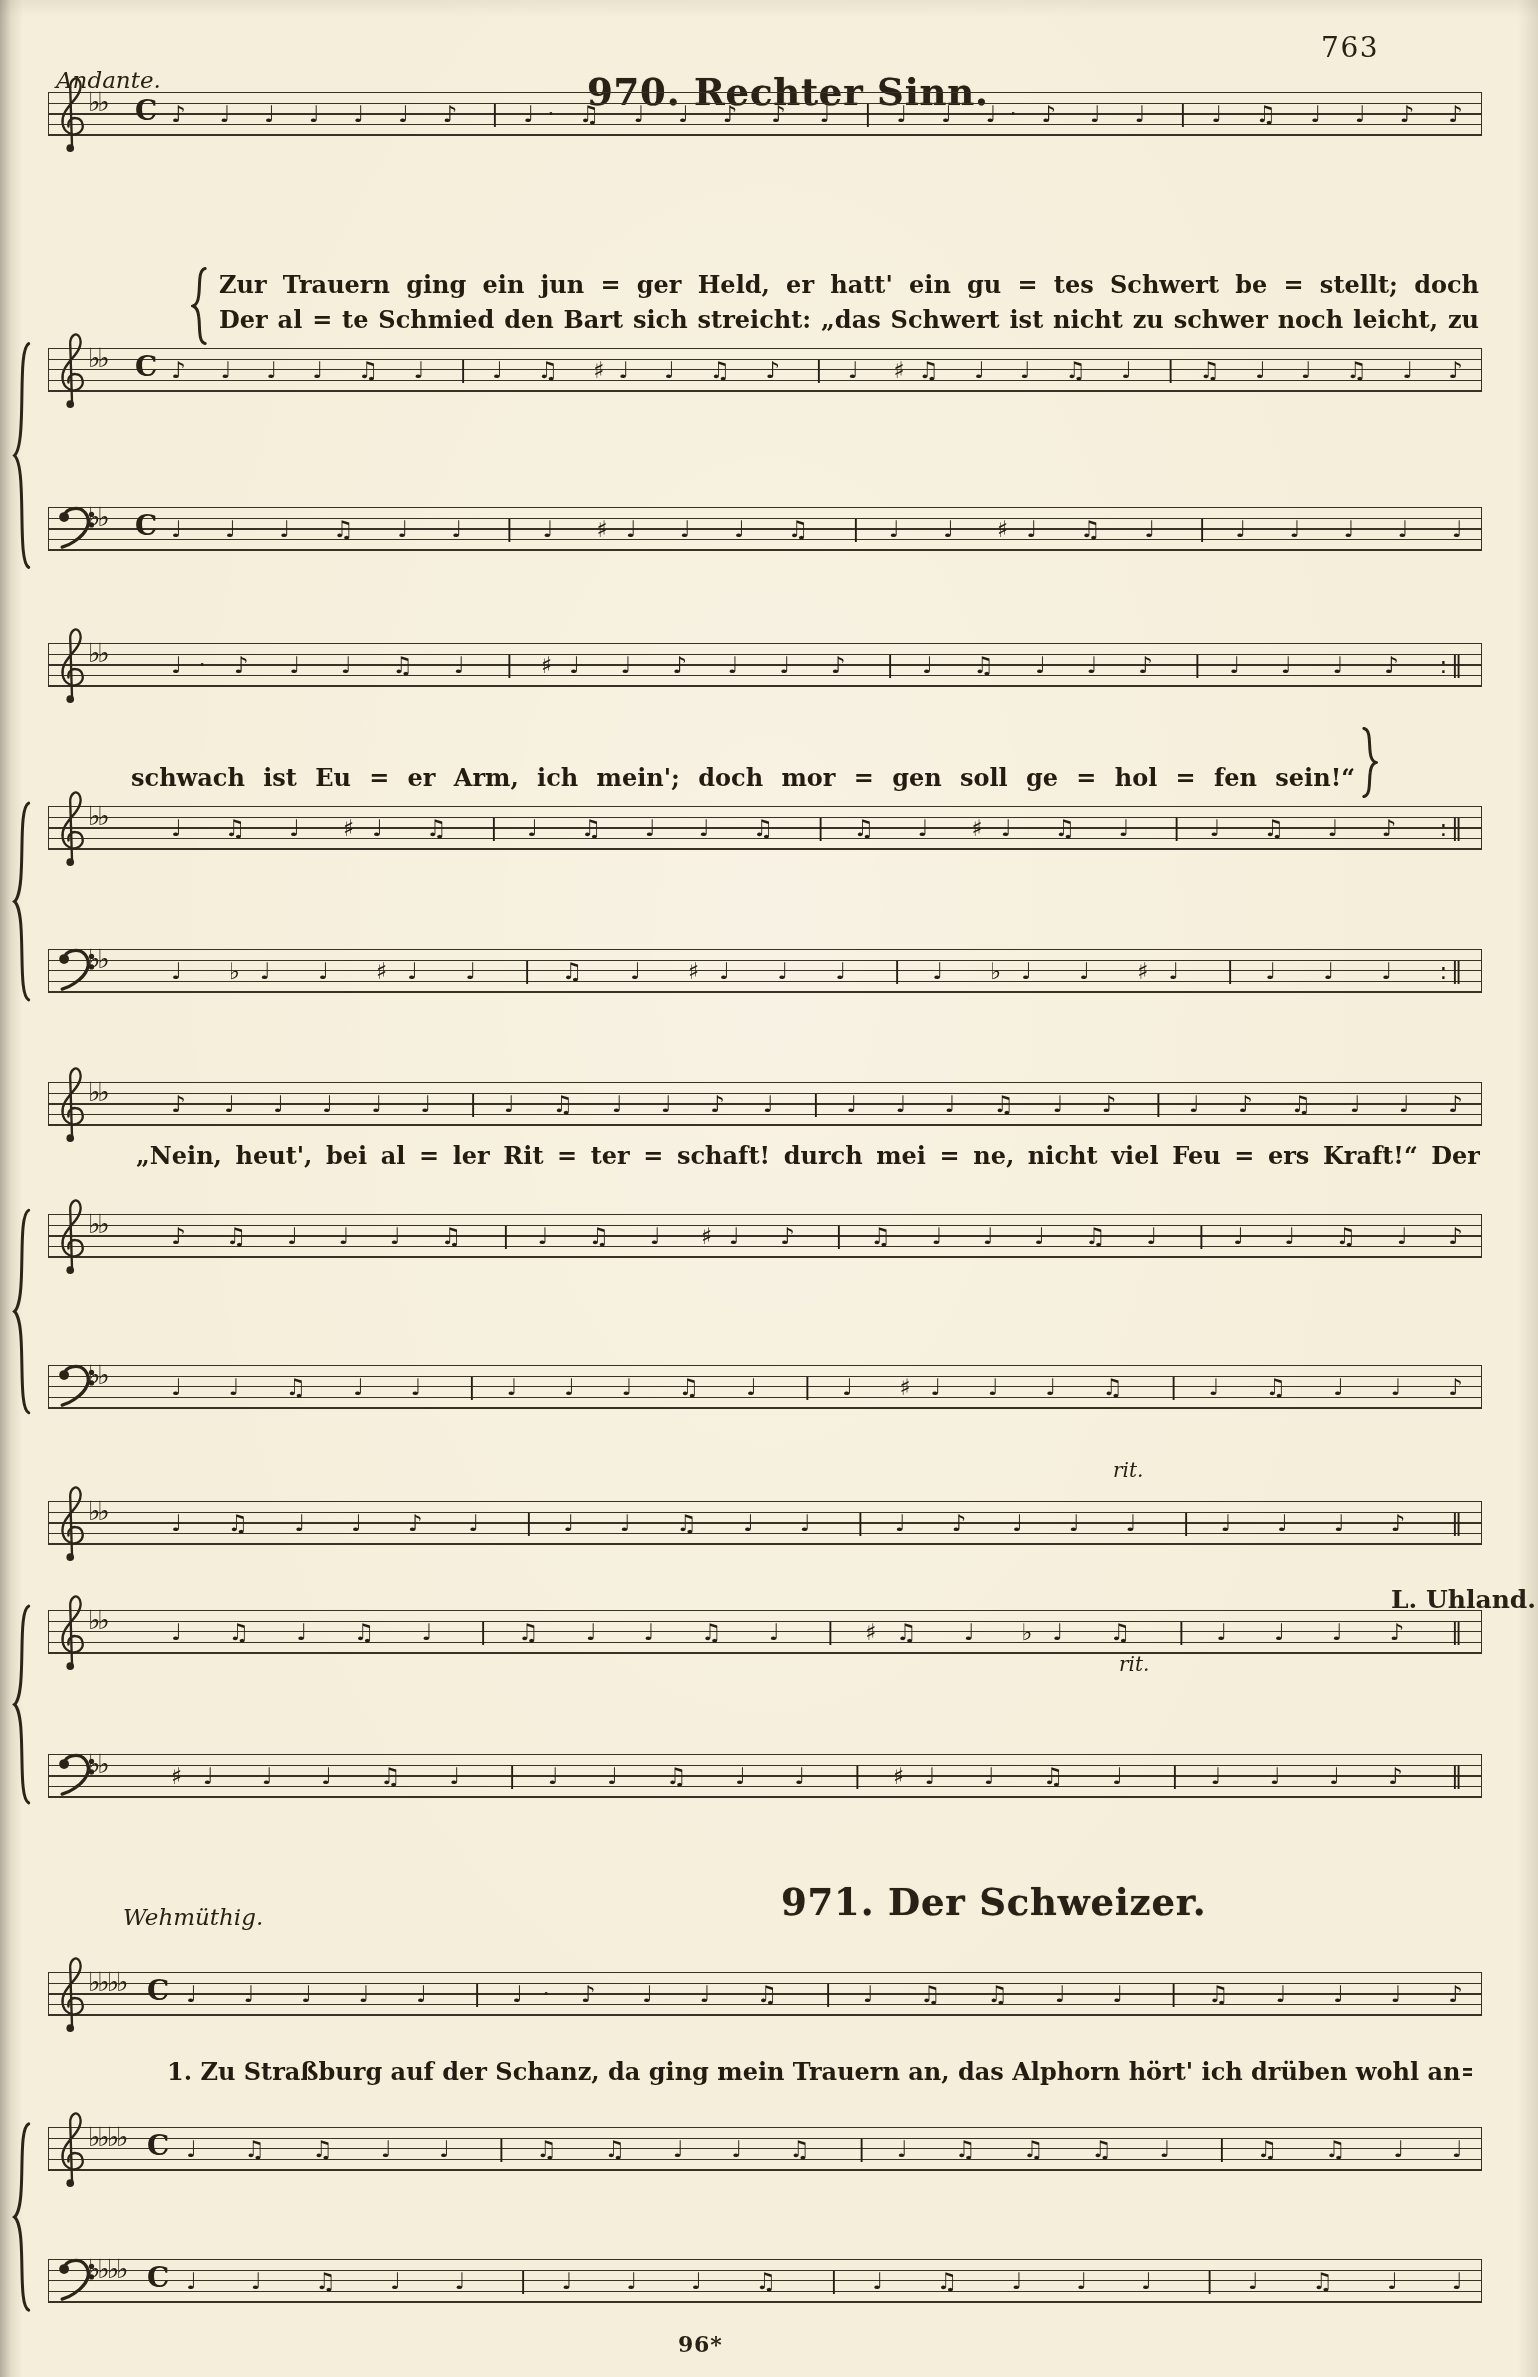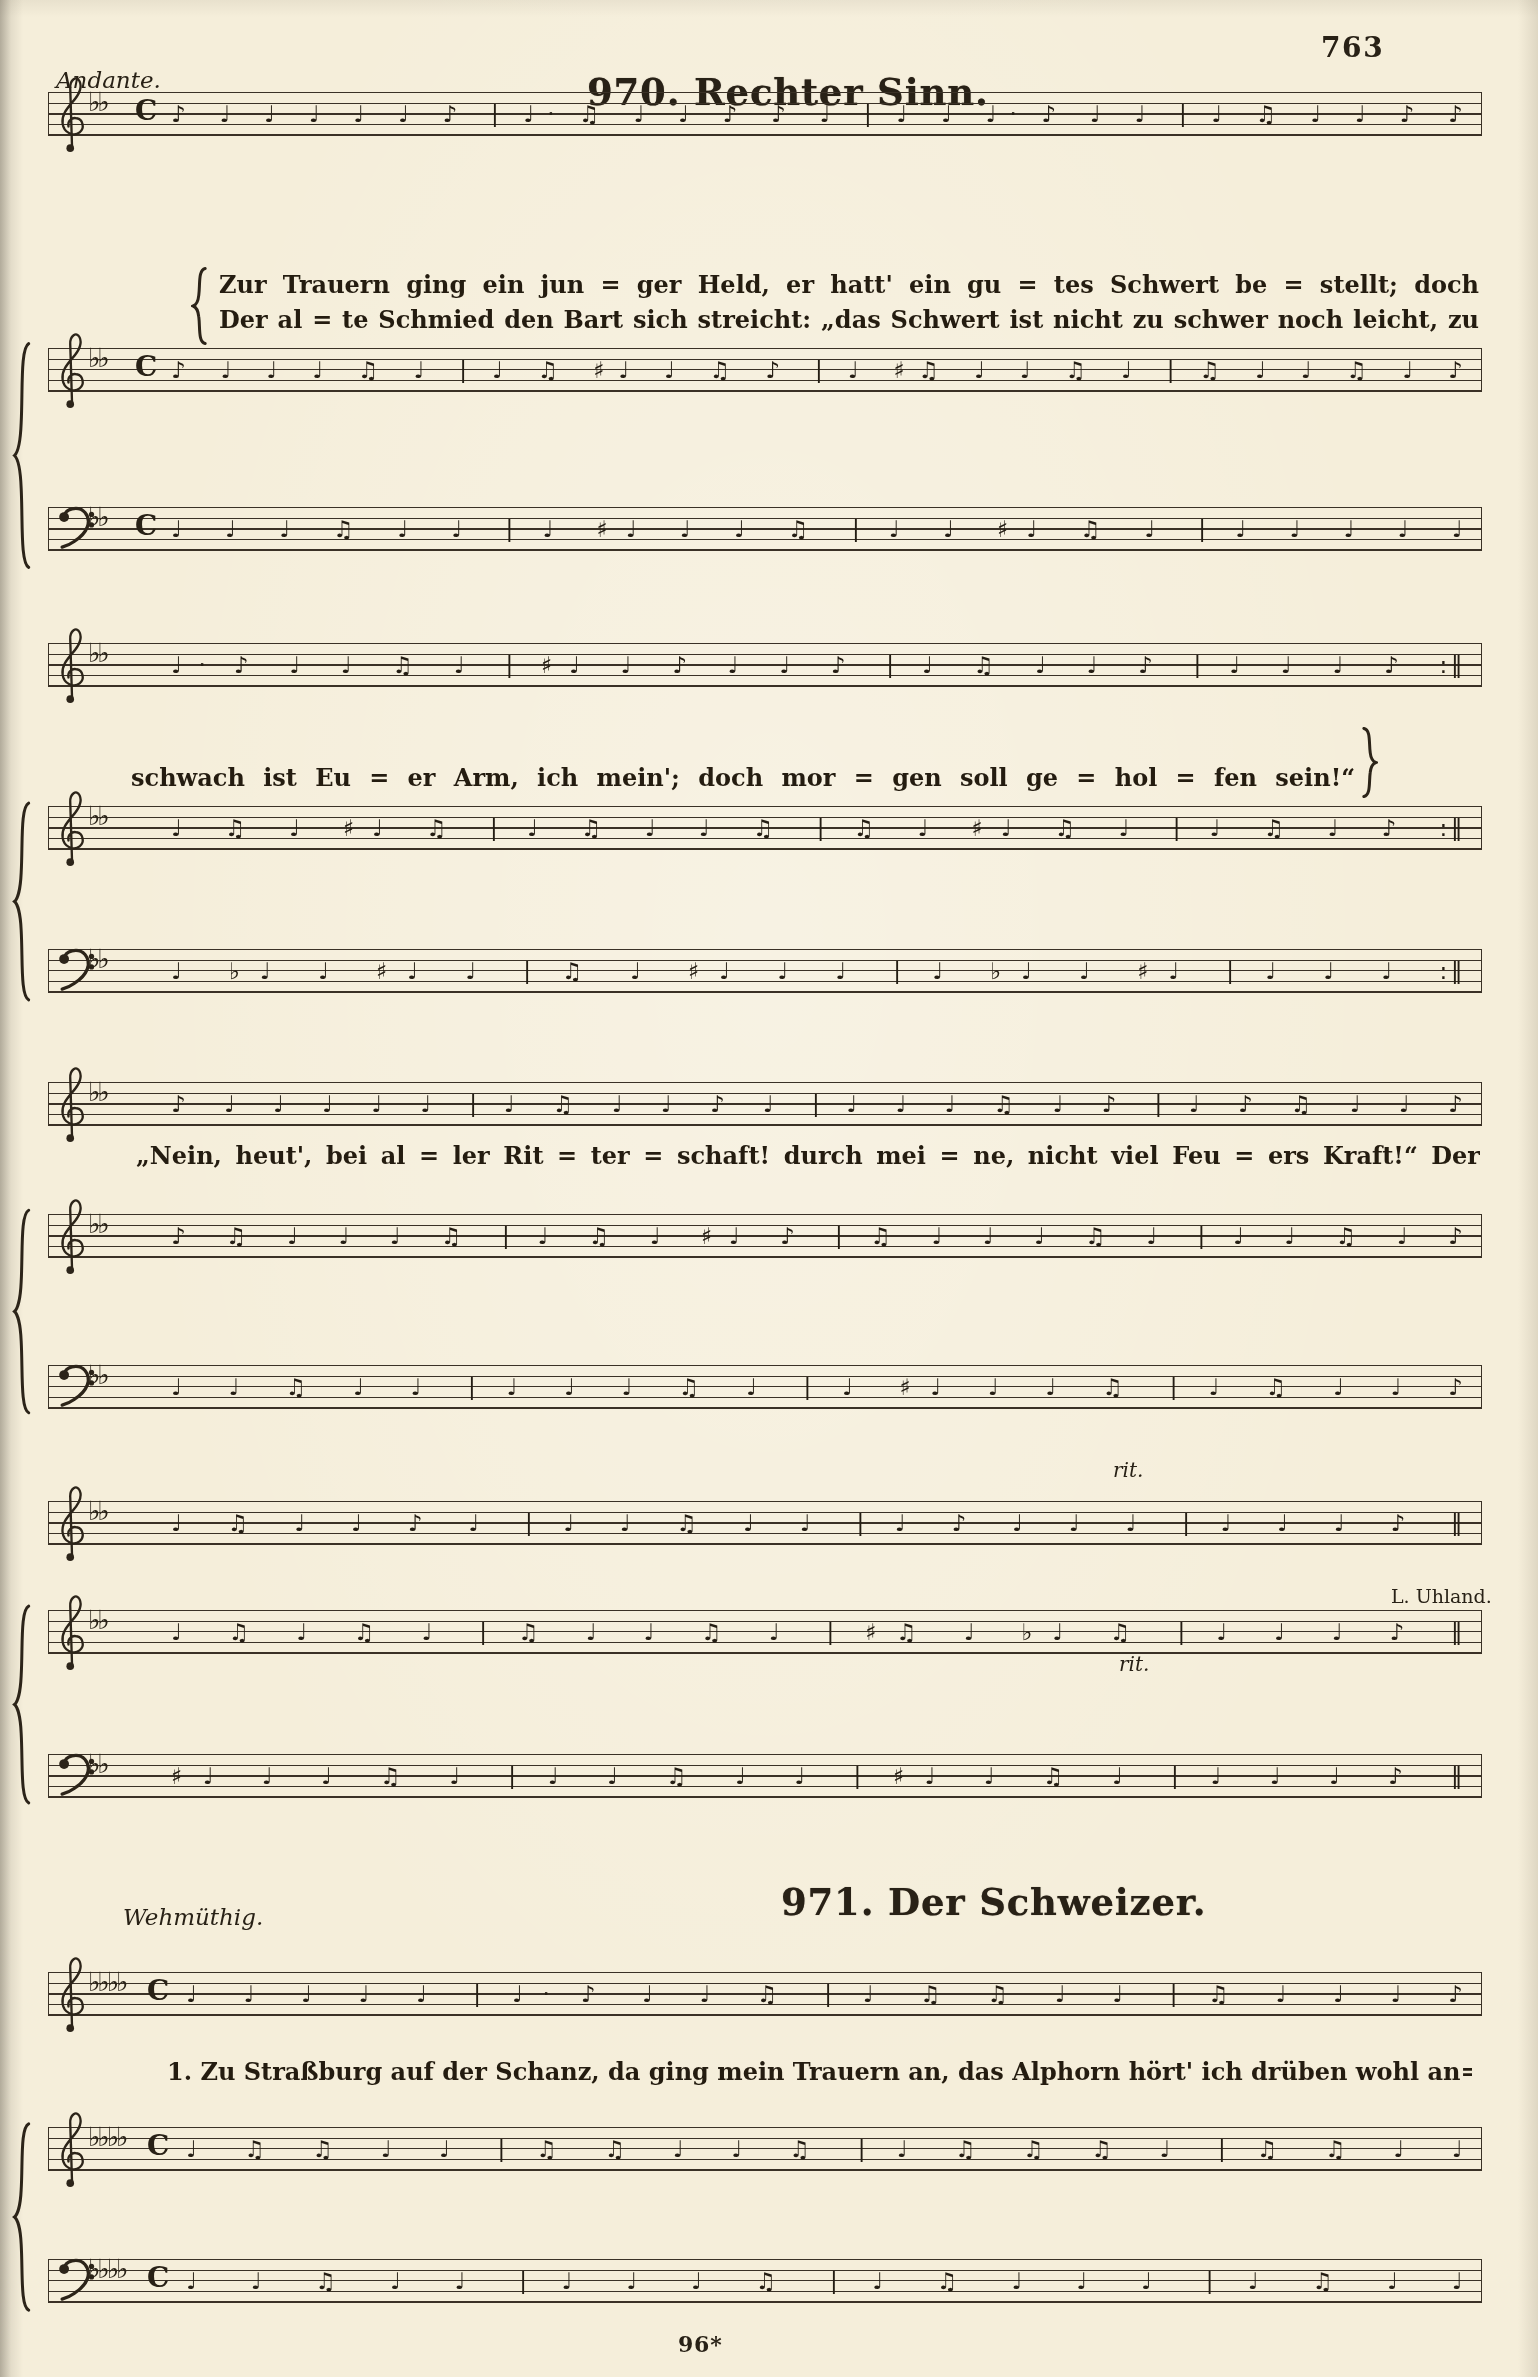--- a/index.html
+++ b/index.html
@@ -9,26 +9,26 @@
     background:
       radial-gradient(ellipse at 50% 40%, rgba(255,255,255,.25), rgba(0,0,0,0) 60%),
       linear-gradient(to right, rgba(96,90,78,.45) 0px, rgba(96,90,78,.12) 11px, rgba(0,0,0,0) 23px),
       linear-gradient(to left, rgba(120,110,90,.18) 0px, rgba(0,0,0,0) 20px),
       linear-gradient(to bottom, rgba(120,110,90,.10) 0px, rgba(0,0,0,0) 17px),
       #f5eeda;
     overflow:hidden;
     font-family:"DejaVu Serif","Liberation Serif",serif;
     color:#282116;
   }
-  .pageno{position:absolute;font-size:28px;font-weight:bold;letter-spacing:1.6px;}
+  .pageno{position:absolute;font-size:28px;font-weight:normal;letter-spacing:1.6px;}
   .title{position:absolute;font-size:37px;font-weight:bold;letter-spacing:0.8px;
          text-shadow:0 0 0.8px rgba(40,30,20,.6);}
   .tempo{position:absolute;font-size:23px;font-style:italic;}
   .rit{position:absolute;font-size:20px;font-style:italic;}
-  .credit{position:absolute;font-size:19px;font-weight:normal;}
+  .credit{position:absolute;font-size:25px;font-weight:bold;}
   .footer{position:absolute;font-size:22px;font-weight:bold;letter-spacing:0.8px;}
 
   .staff{position:absolute;height:44px;}
   .staff .lines{
     position:absolute;left:0;right:0;top:0;bottom:0;
     background:repeating-linear-gradient(to bottom,#3a3126 0,#3a3126 1.3px,rgba(0,0,0,0) 1.3px,rgba(0,0,0,0) 10.6px);
     border-left:1.9px solid #3a3126;border-right:1.9px solid #3a3126;
   }
   .clef{position:absolute;}
   .clef.treble{left:3.1px;top:-20px;width:42px;height:82px;}

